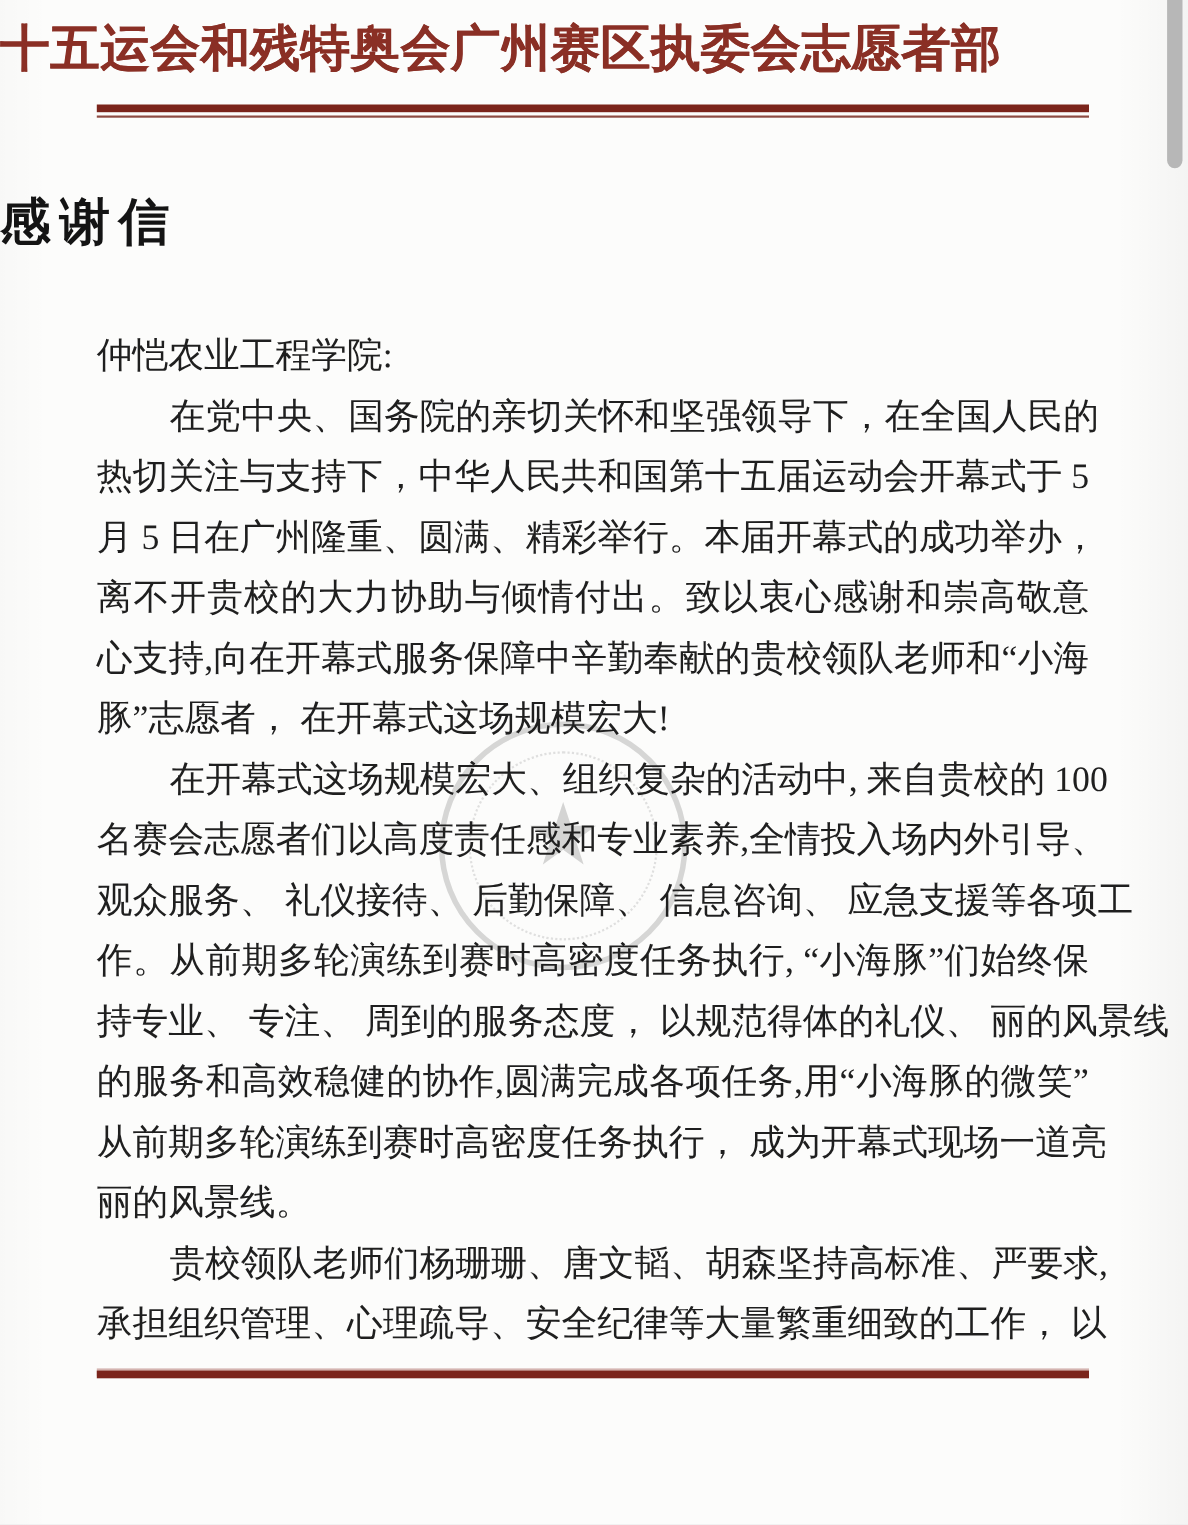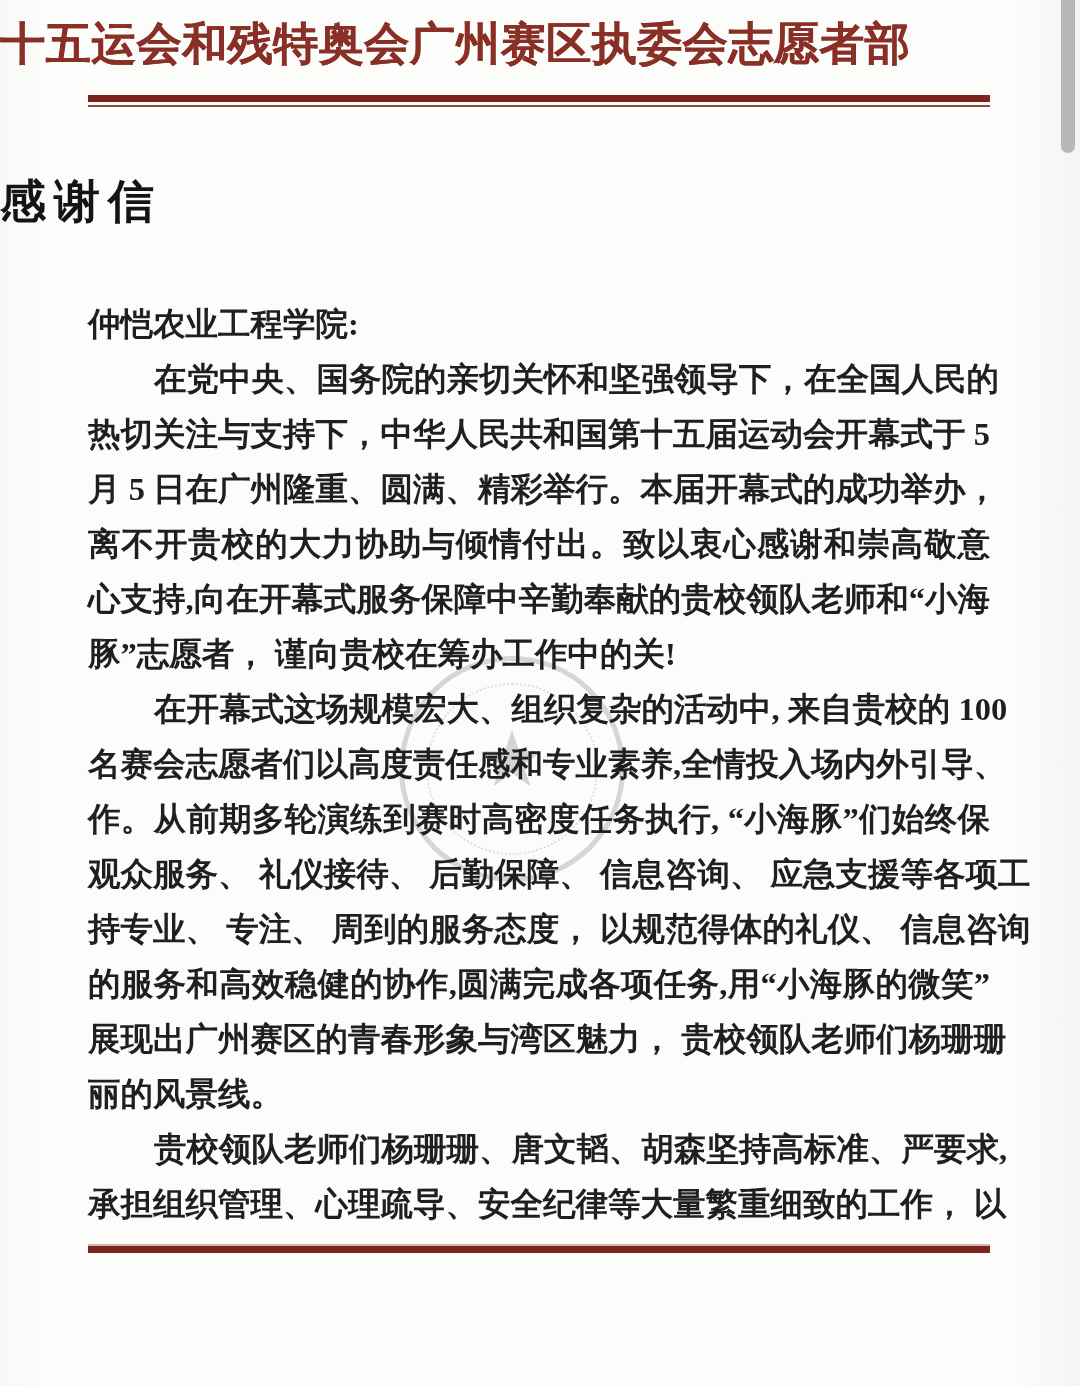--- a/index.html
+++ b/index.html
@@ -77,21 +77,20 @@
     font-size: 32.5px;
     color: var(--body-text, #1f1f1f);
     z-index: 2;
   }
   .ln {
     height: 55px;
     line-height: 55px;
     white-space: nowrap;
     text-align: justify;
     text-align-last: justify;
-    font-weight: bold;
   }
   .ln.short { text-align-last: left; }
   .ln.indent { padding-left: 66px; }
 
   
   .rule-bottom {
     position: absolute;
     top: 1246px; left: 88px; right: 90px;
     height: 7px;
     background: var(--rule-red, #7b241b);
@@ -126,28 +125,28 @@
     <div class="star">★</div>
   </div>
 
   <div class="body">
     <div class="ln short">仲恺农业工程学院:</div>
     <div class="ln indent">在党中央、国务院的亲切关怀和坚强领导下，在全国人民的</div>
     <div class="ln">热切关注与支持下，中华人民共和国第十五届运动会开幕式于 5</div>
     <div class="ln">月 5 日在广州隆重、圆满、精彩举行。本届开幕式的成功举办，</div>
     <div class="ln">离不开贵校的大力协助与倾情付出。致以衷心感谢和崇高敬意</div>
     <div class="ln">心支持,向在开幕式服务保障中辛勤奉献的贵校领队老师和“小海</div>
-    <div class="ln short">豚”志愿者， 谨向贵校在筹办工作中的关!</div>
+    <div class="ln short">豚”志愿者， 在开幕式这场规模宏大!</div>
     <div class="ln indent">在开幕式这场规模宏大、组织复杂的活动中, 来自贵校的 100</div>
     <div class="ln">名赛会志愿者们以高度责任感和专业素养,全情投入场内外引导、</div>
+    <div class="ln">观众服务、 礼仪接待、 后勤保障、 信息咨询、 应急支援等各项工</div>
     <div class="ln">作。从前期多轮演练到赛时高密度任务执行, “小海豚”们始终保</div>
-    <div class="ln">观众服务、 礼仪接待、 后勤保障、 信息咨询、 应急支援等各项工</div>
-    <div class="ln">持专业、 专注、 周到的服务态度， 以规范得体的礼仪、 信息咨询</div>
+    <div class="ln">持专业、 专注、 周到的服务态度， 以规范得体的礼仪、 丽的风景线</div>
     <div class="ln">的服务和高效稳健的协作,圆满完成各项任务,用“小海豚的微笑”</div>
-    <div class="ln">展现出广州赛区的青春形象与湾区魅力， 贵校领队老师们杨珊珊</div>
+    <div class="ln">从前期多轮演练到赛时高密度任务执行， 成为开幕式现场一道亮</div>
     <div class="ln short">丽的风景线。</div>
     <div class="ln indent">贵校领队老师们杨珊珊、唐文韬、胡森坚持高标准、严要求,</div>
     <div class="ln">承担组织管理、心理疏导、安全纪律等大量繁重细致的工作， 以</div>
   </div>
 
   <div class="rule-bottom"></div>
 
   <div class="scrollbar-thumb"></div>
 
 </div>

